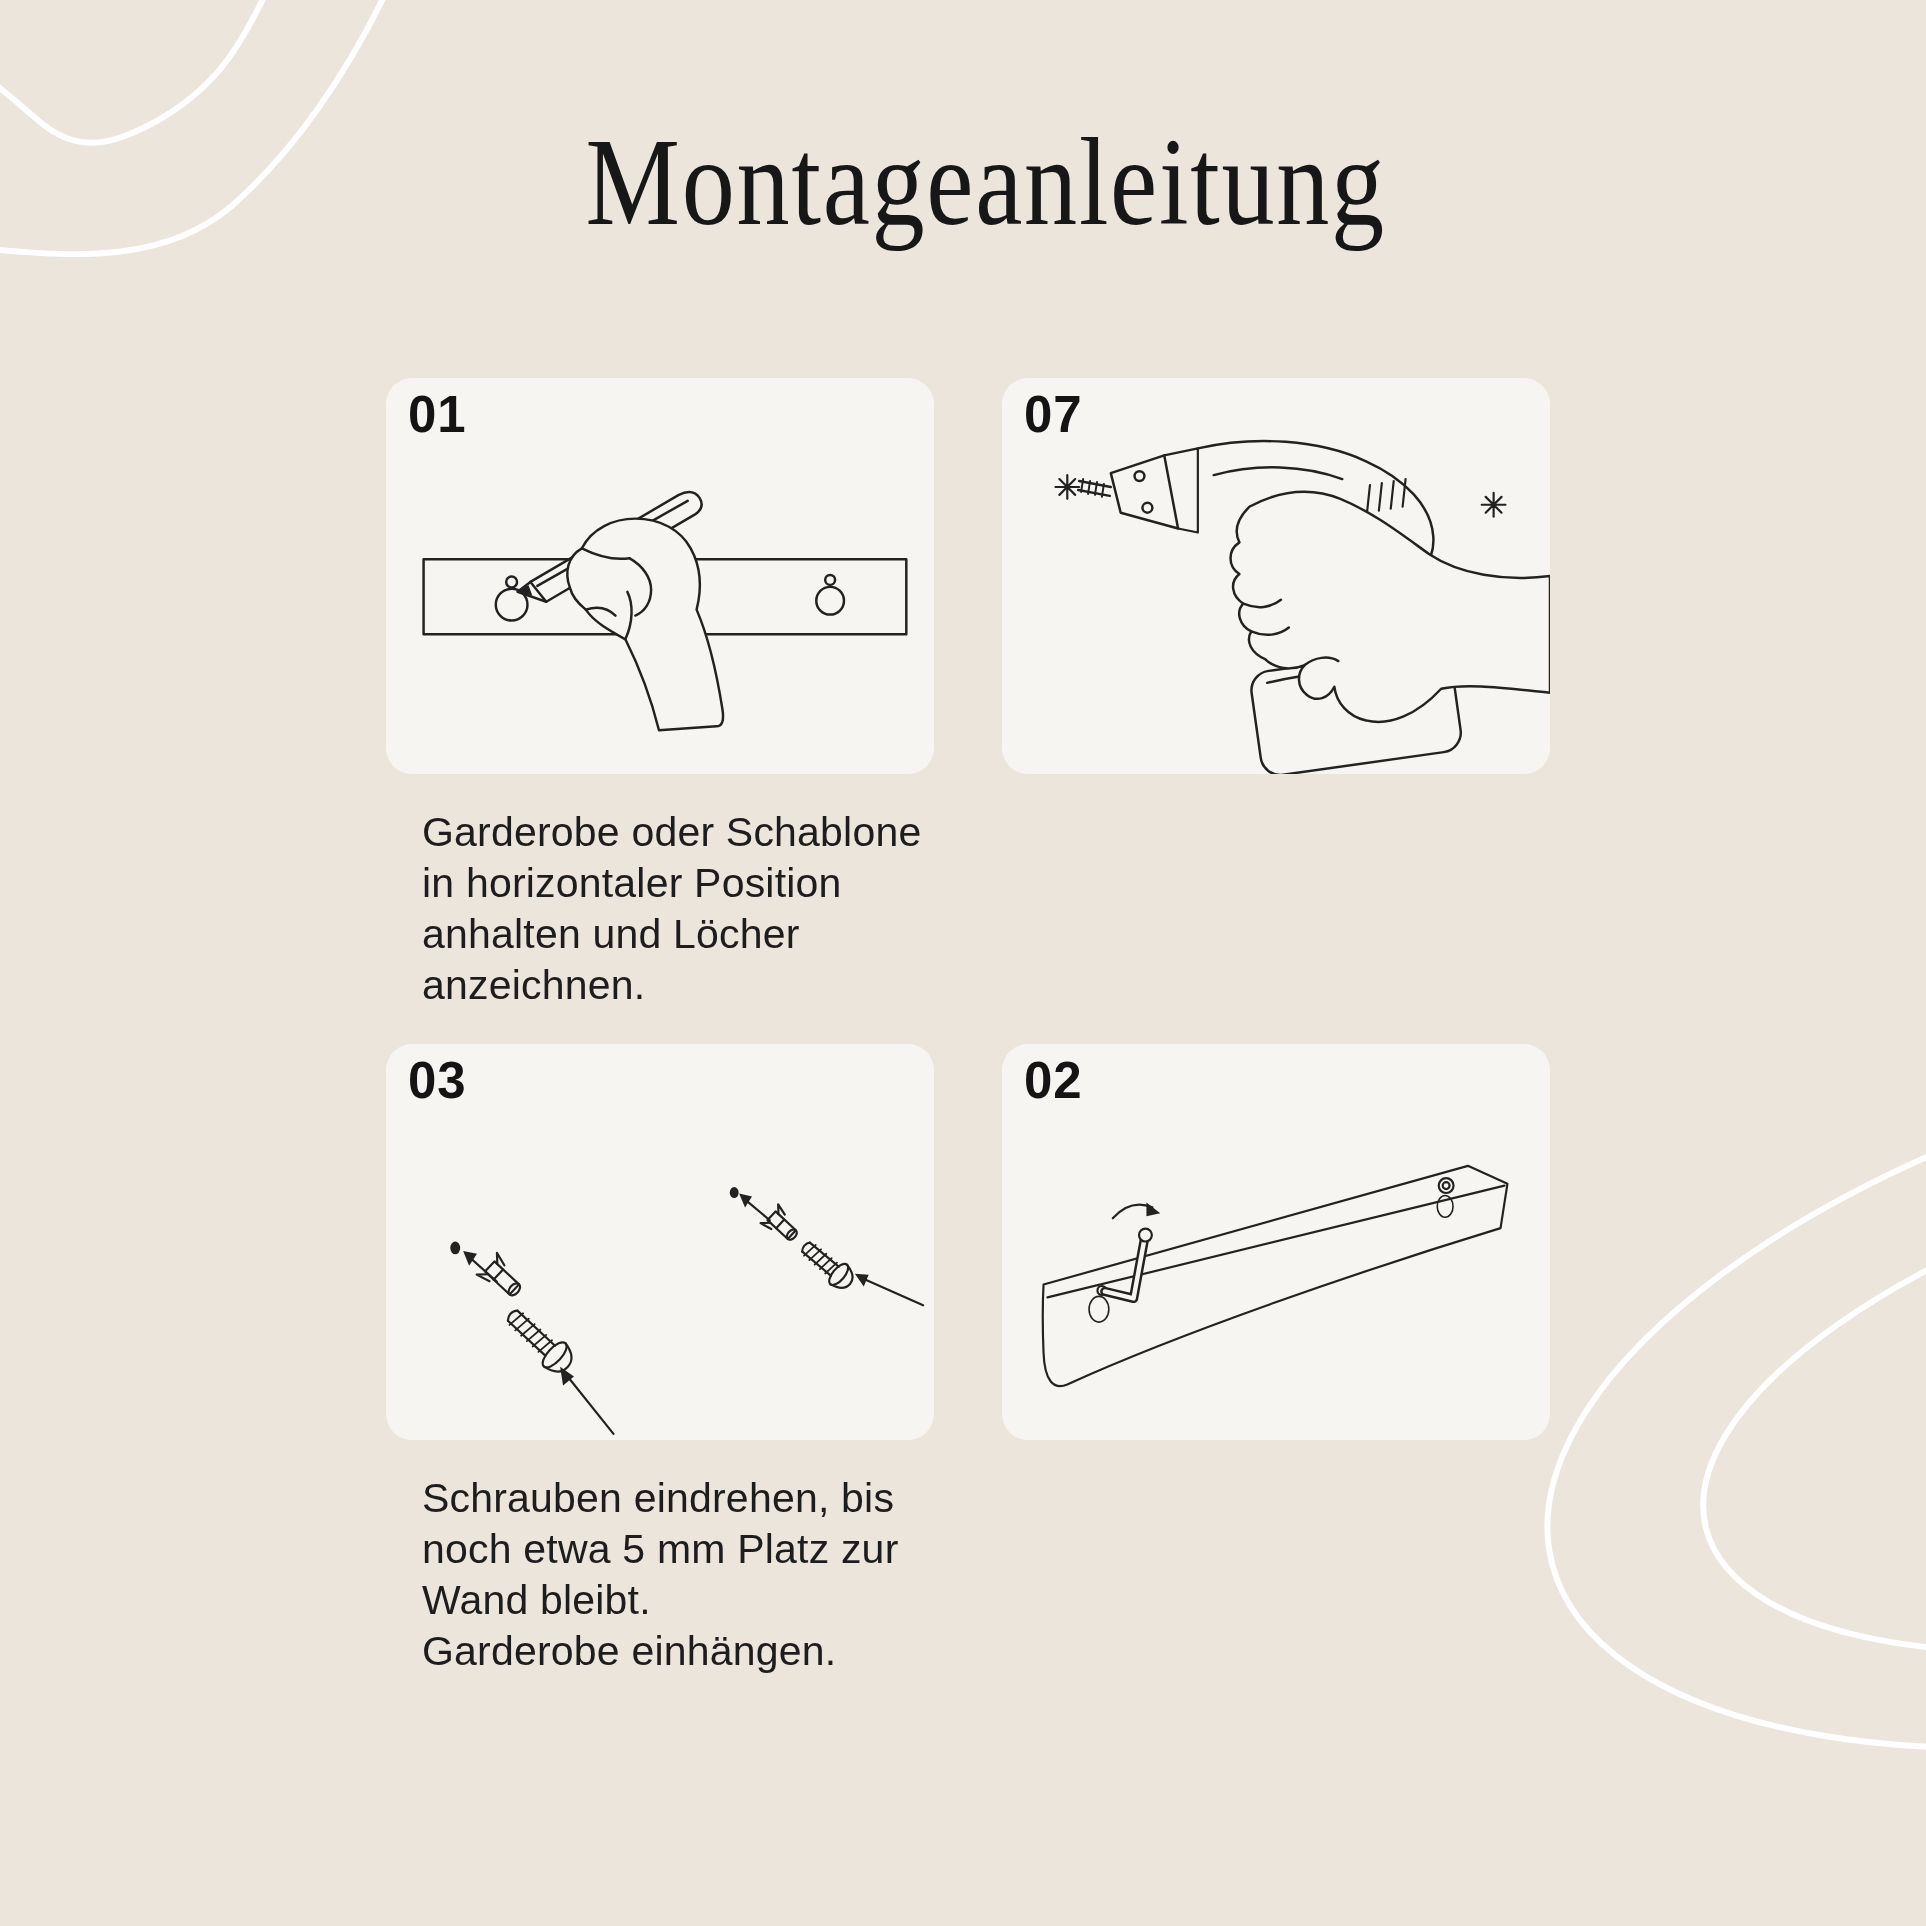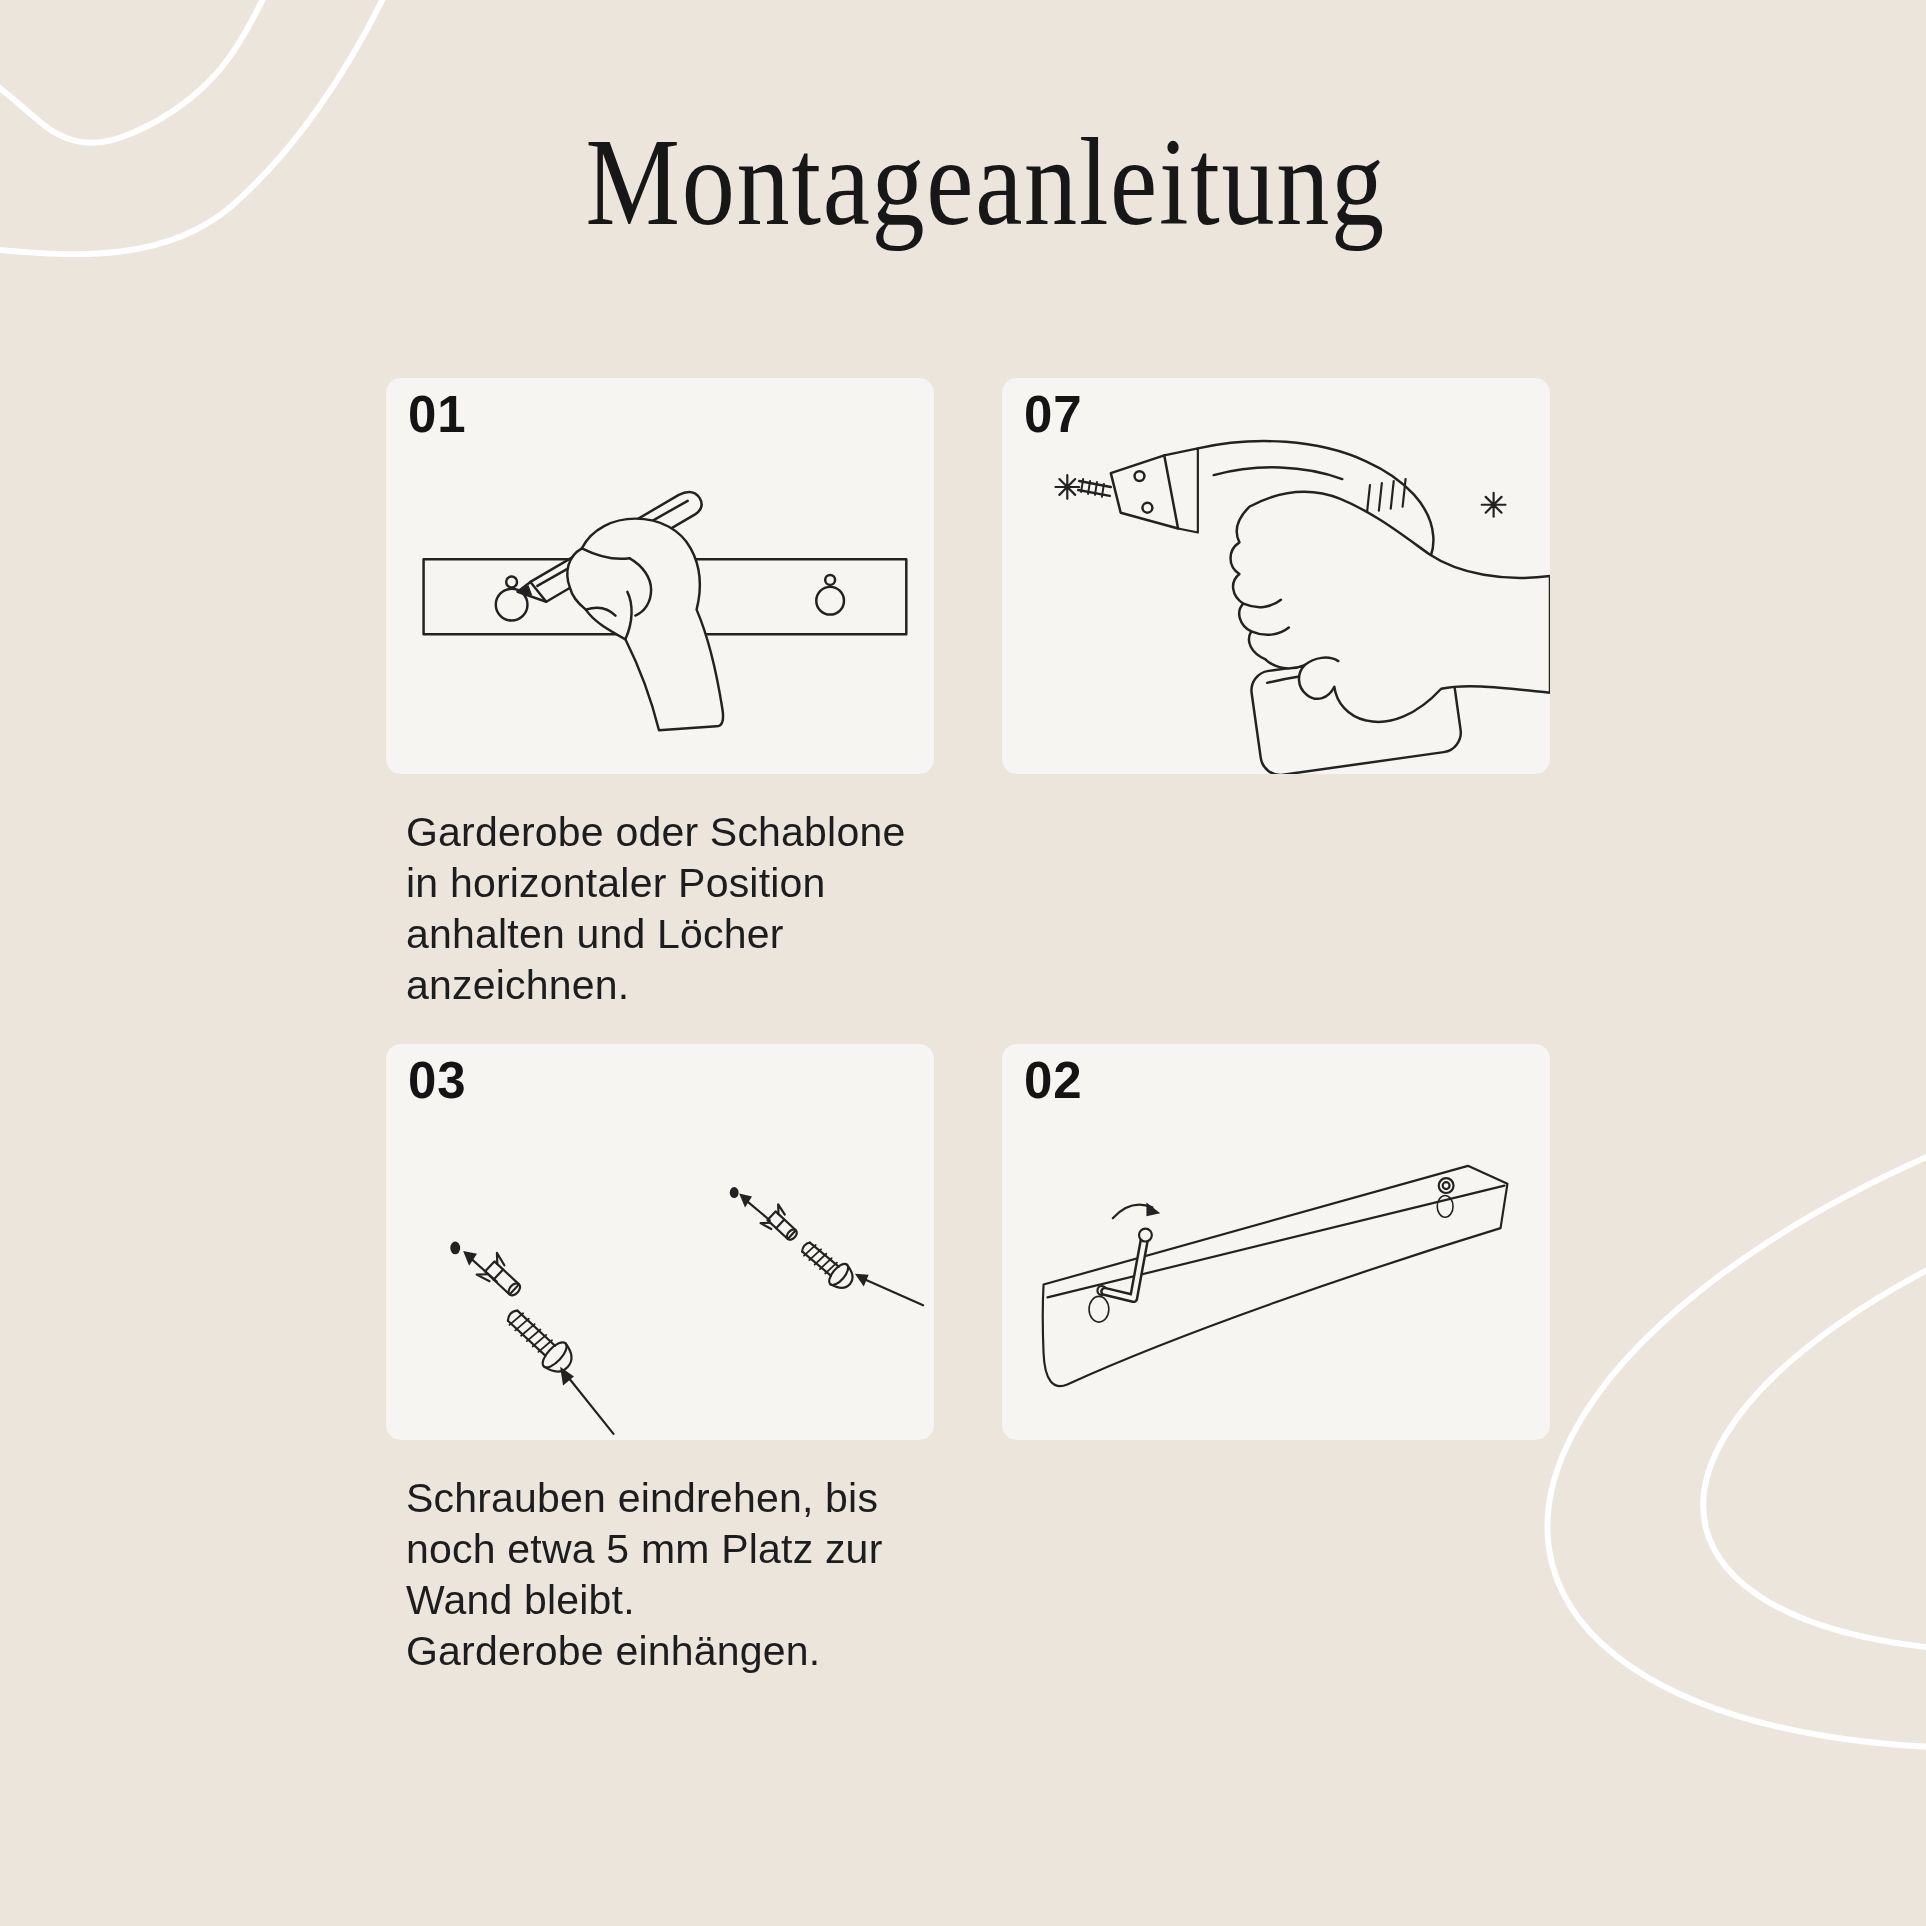--- a/index.html
+++ b/index.html
@@ -40,34 +40,34 @@
     position:absolute;left:386px;top:378px;
     display:grid;
     grid-template-columns:548px 548px;
     column-gap:68px;
   }
   .step{width:548px;height:666px;}
   .card{
     position:relative;
     width:548px;height:396px;
     background:var(--card);
-    border-radius:15px;
+    border-radius:26px;
   }
   .step-number{
     position:absolute;left:22px;top:8px;
     font-size:51px;font-weight:700;line-height:1.15;
     letter-spacing:1px;
     color:#141414;
   }
   .illus{
     position:absolute;inset:0;width:548px;height:396px;display:block;
     color:var(--ink);
   }
   .caption{
-    margin:33px 0 0 20px;
+    margin:33px 0 0 36px;
     font-size:41px;
     line-height:51px;
     letter-spacing:0.2px;
     color:var(--text);
     white-space:pre-line;
   }
 </style>
 </head>
 <body>
 

